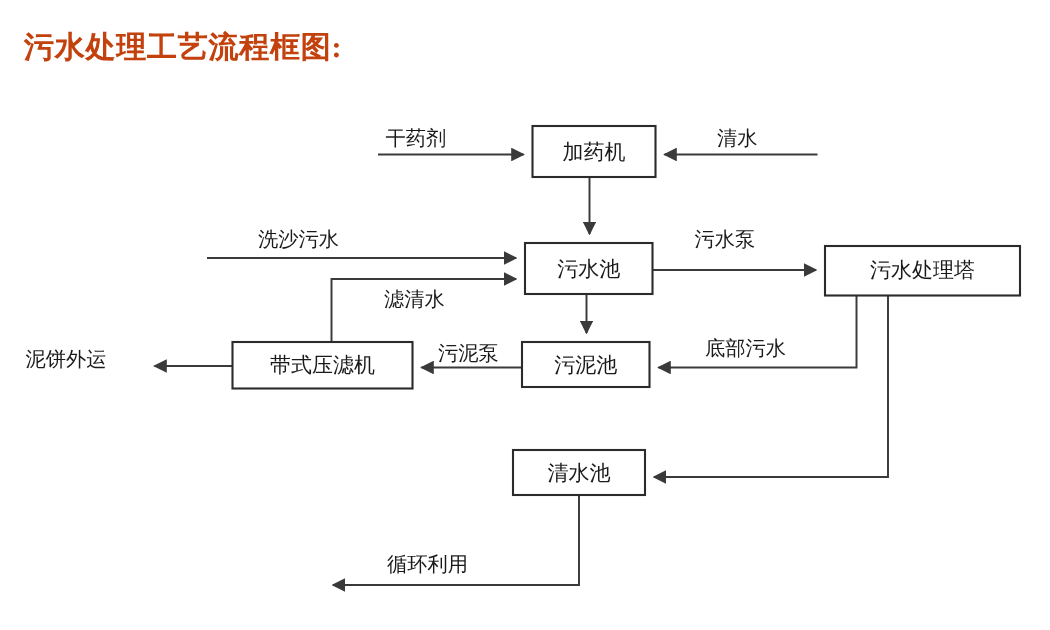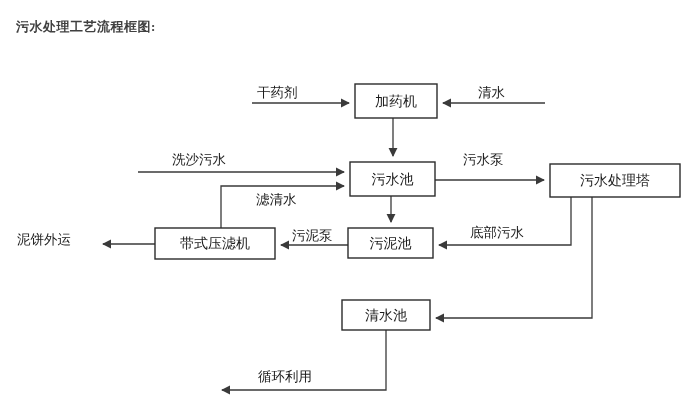--- a/index.html
+++ b/index.html
@@ -12,23 +12,23 @@
     width: 700px;
     height: 420px;
     background: #ffffff;
     overflow: hidden;
     font-family: "DejaVu Sans", "Liberation Sans", sans-serif;
   }
   #title {
     position: absolute;
     left: 16px;
     top: 18px;
-    font-size: 13px;
+    font-size: 20px;
     font-weight: bold;
-    color: #404040;
+    color: #c2410c;
     letter-spacing: 0.5px;
     white-space: nowrap;
     font-family: Liberation Serif, serif;
   }
   svg#flow {
     position: absolute;
     left: 0;
     top: 0;
     width: 700px;
     height: 420px;

